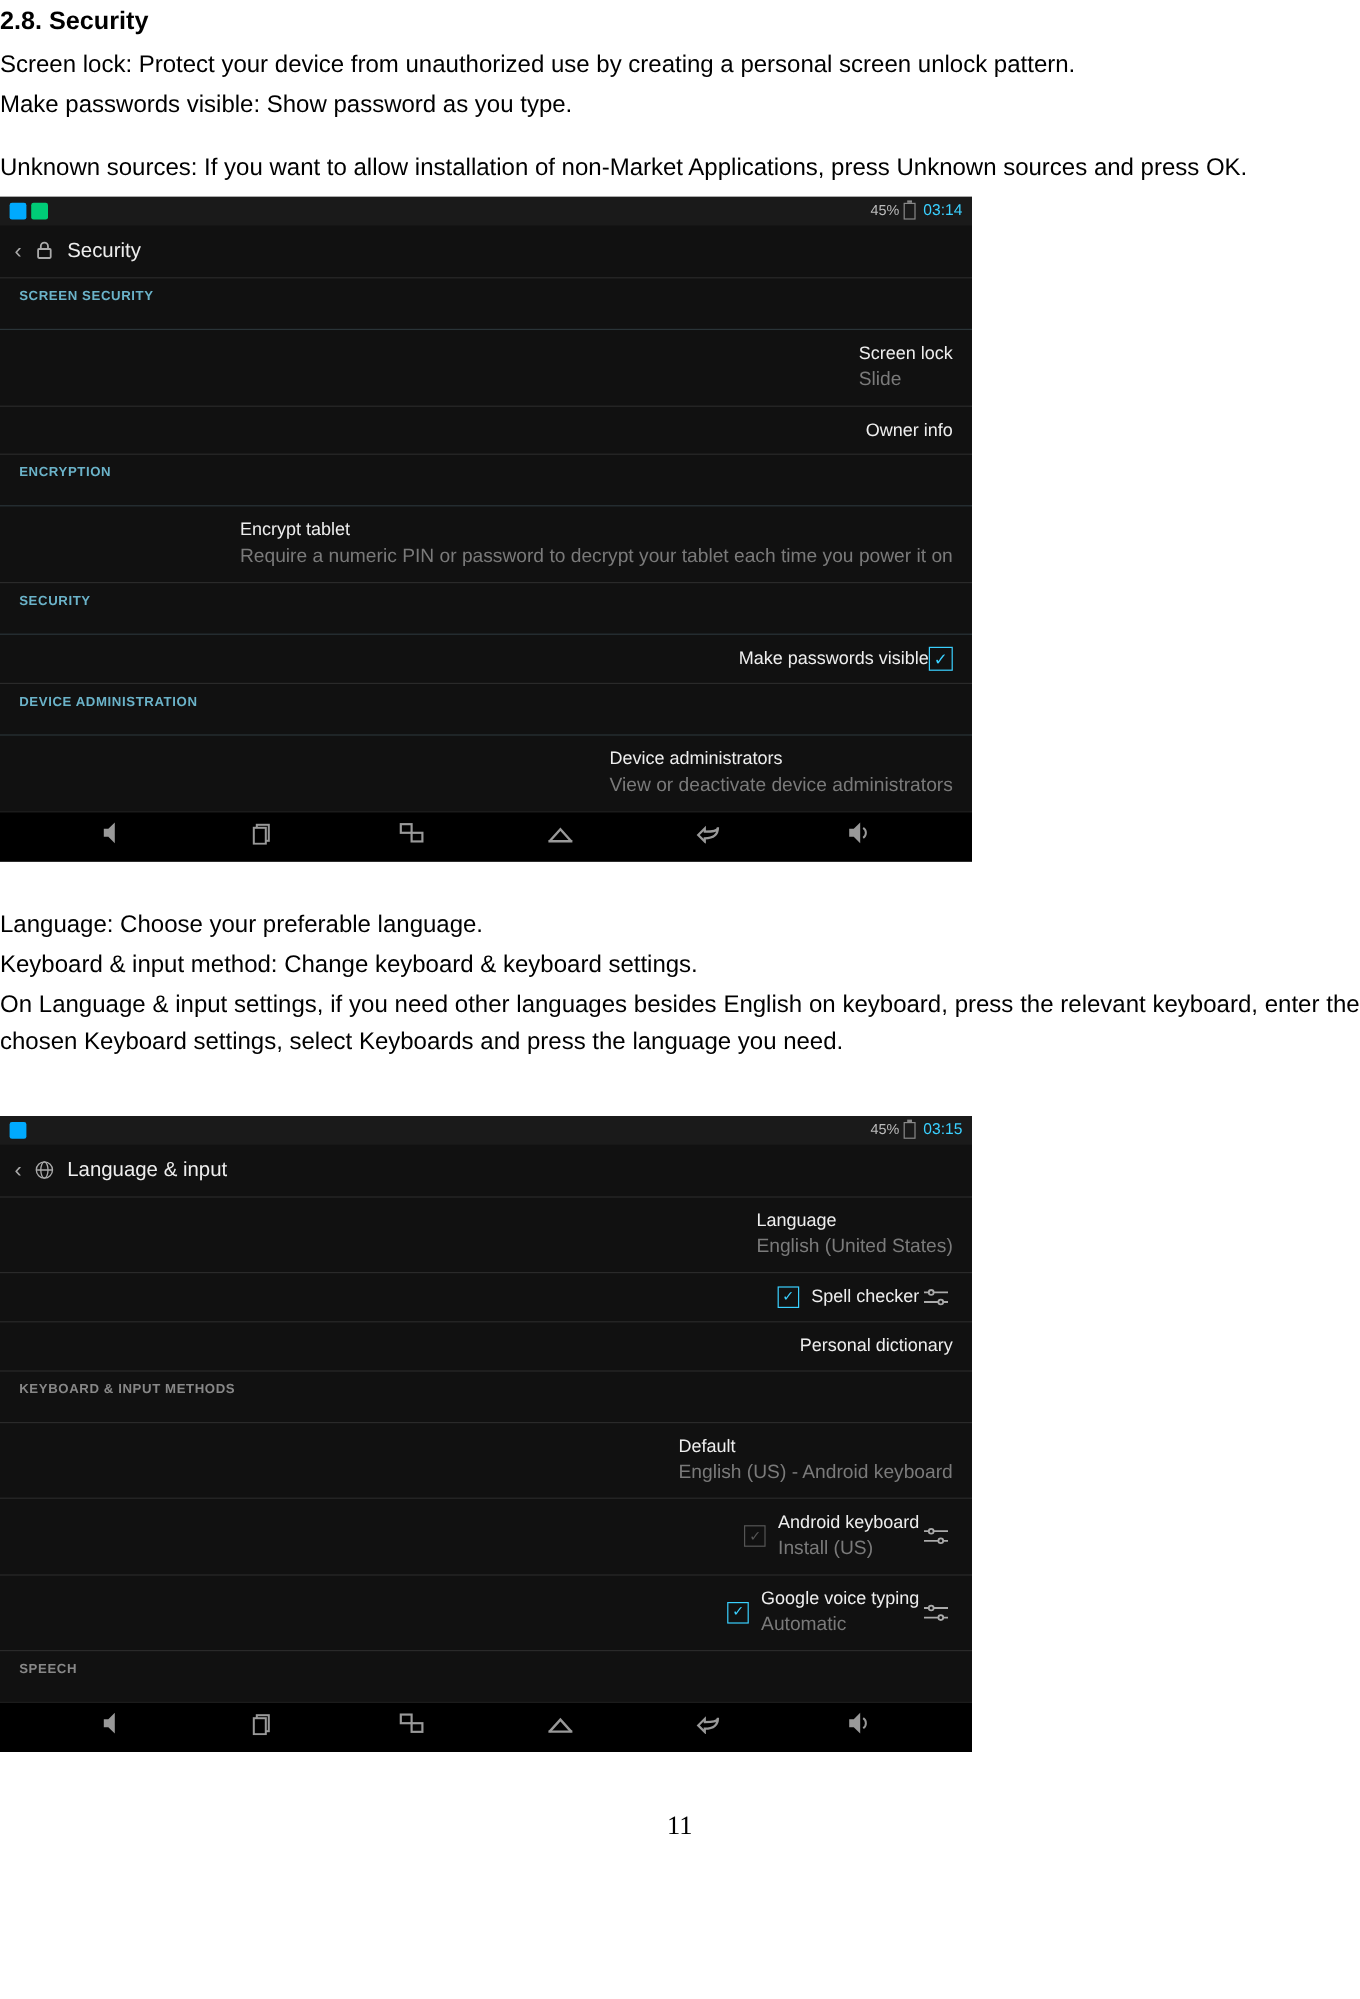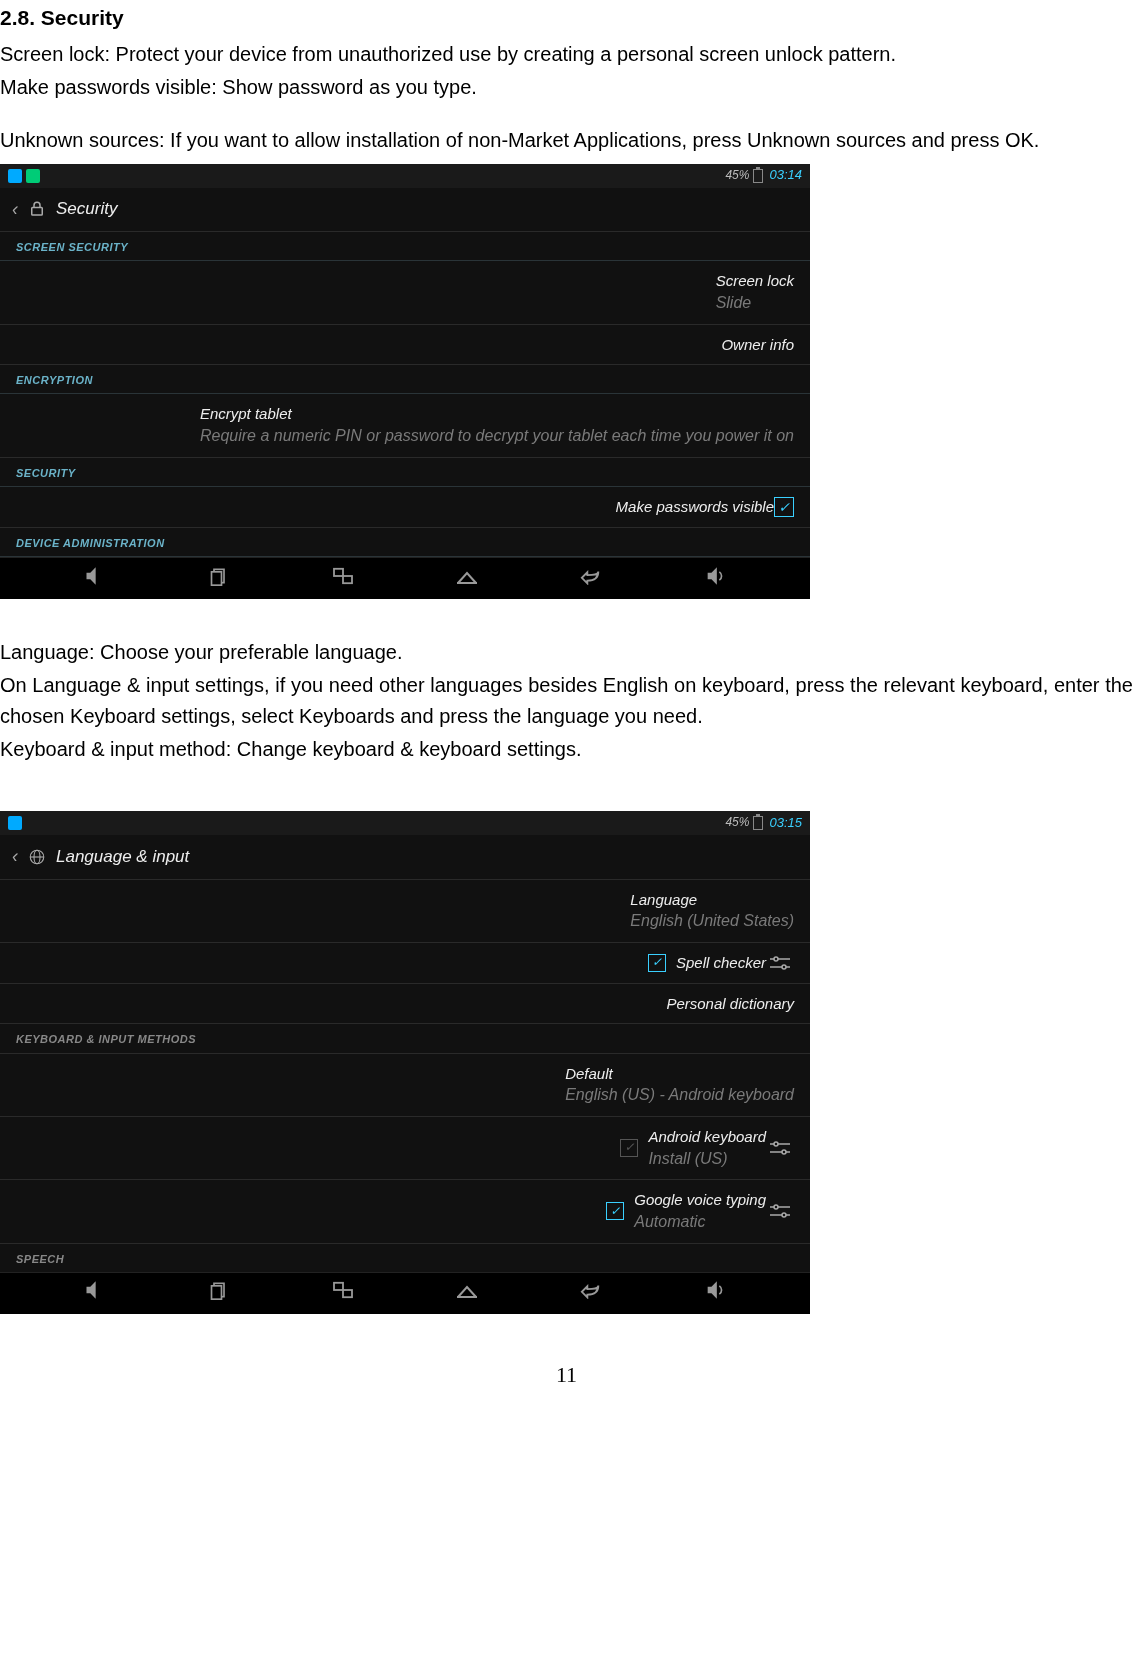--- a/index.html
+++ b/index.html
@@ -20,21 +20,20 @@
   .gap { height: 18px; }
   .screenshot {
     width: 810px;
     background: #111;
     color: #ddd;
     font-family: "Helvetica Neue", Arial, sans-serif;
     font-size: 14px;
     margin: 8px 0 0 0;
     line-height: 1.3;
     position: relative;
-    font-style: italic;
   }
   .statusbar {
     height: 24px;
     background: #1a1a1a;
     display: flex;
     align-items: center;
     justify-content: space-between;
     padding: 0 8px;
     font-size: 12px;
   }
@@ -56,21 +55,21 @@
   .title-icon {
     width: 18px; height: 18px;
     display: inline-flex; align-items: center; justify-content: center;
     color: #aaa;
   }
   .title-text { font-size: 17px; color: #eee; }
   .section-header {
     font-size: 11px;
     color: #6bb3c9;
     letter-spacing: 0.5px;
-    padding: 8px 16px 6px;
+    padding: 8px 16px 20px;
     border-bottom: 1px solid #2a3438;
     font-weight: bold;
   }
   .section-header.gray { color: #888; border-bottom-color: #2a2a2a; }
   .row {
     padding: 10px 16px;
     border-bottom: 1px solid #2a2a2a;
     display: flex;
     justify-content: flex-end;
     align-items: center;
@@ -160,20 +159,26 @@
       </div>
     </div>
 
     <div class="section-header">SECURITY</div>
     <div class="row">
       <span class="lbl">Make passwords visible</span>
       <span class="check">✓</span>
     </div>
 
     <div class="section-header">DEVICE ADMINISTRATION</div>
+    <div class="row" style="border-bottom:none;">
+      <div>
+        <span class="lbl">Device administrators</span>
+        <span class="sub">View or deactivate device administrators</span>
+      </div>
+    </div>
 
     <div class="navbar">
       <span class="nav-btn">
         <svg width="20" height="20" viewBox="0 0 24 24" fill="none" stroke="#999" stroke-width="2">
             <polygon points="4,9 8,9 13,4 13,20 8,15 4,15" fill="#999"></polygon>
           </svg>
       </span>
       <span class="nav-btn">
         <svg width="20" height="20" viewBox="0 0 24 24" fill="none" stroke="#999" stroke-width="2">
             <rect x="6" y="4" width="12" height="16"></rect>
@@ -203,22 +208,22 @@
             <path d="M16 7a6 6 0 0 1 0 10"></path>
           </svg>
       </span>
     </div>
   </div>
 
   <div class="gap"></div>
     <div class="gap"></div>
 
   <p class="para">Language: Choose your preferable language.</p>
+  <p class="para">Keyboard &amp; input method: Change keyboard &amp; keyboard settings.</p>
   <p class="para just">On Language &amp; input settings, if you need other languages besides English on keyboard, press the relevant keyboard, enter the chosen Keyboard settings, select Keyboards and press the language you need.</p>
-  <p class="para">Keyboard &amp; input method: Change keyboard &amp; keyboard settings.</p>
 
   <div class="gap"></div>
     <div class="gap"></div>
 
   <div class="screenshot">
     <div class="statusbar">
       <div class="left">
         <span class="mini-icon"></span>
       </div>
       <div class="right">

